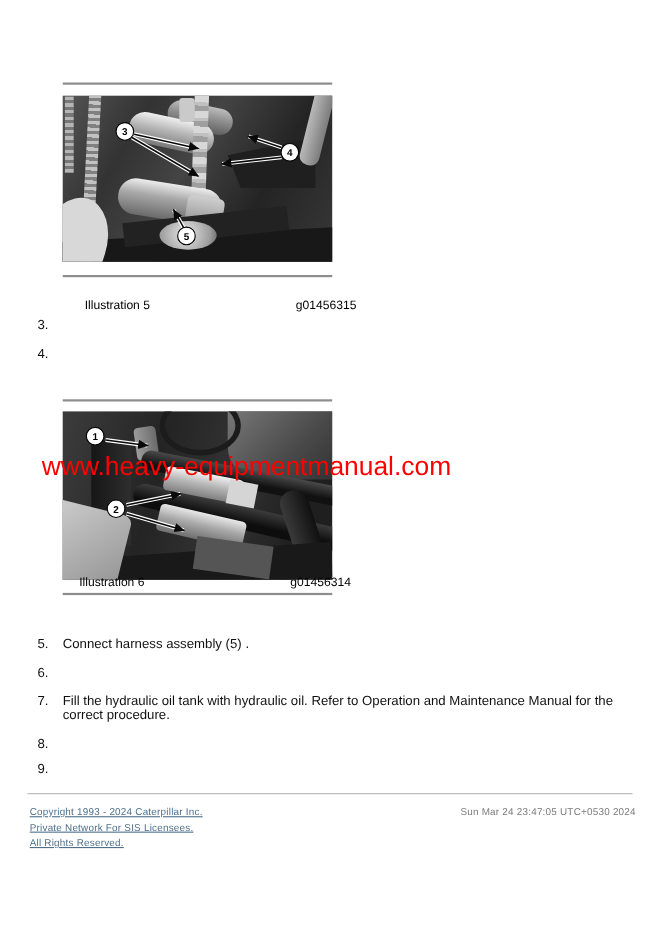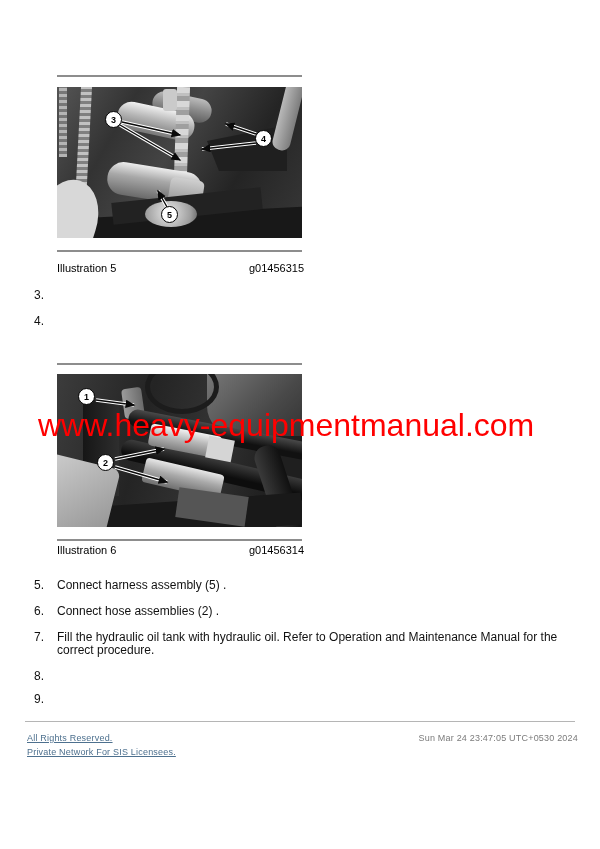--- a/index.html
+++ b/index.html
@@ -30,21 +30,21 @@
   .step{
     position:absolute;left:34px;width:528px;padding-left:23px;box-sizing:border-box;
     font-size:12px;line-height:13px;color:#111;
   }
   .step .step-num{position:absolute;left:0;top:0;}
   .step7{width:528px;}
   .step7 .step-text{display:inline-block;max-width:505px;}
   
   .watermark{
     position:absolute;left:38px;top:406px;z-index:9;
-    font-size:32px;line-height:38px;color:#ff0000;white-space:nowrap;
+    font-size:24px;line-height:38px;color:#ff0000;white-space:nowrap;
   }
   
   .footer-rule{position:absolute;left:25px;top:721px;width:550px;height:1px;background:#b5b5b5;}
   .footer-links{position:absolute;left:27px;top:731px;}
   .footer-link{
     display:block;font-size:9px;line-height:14px;letter-spacing:0.2px;
     color:#4d708e;text-decoration:underline;cursor:pointer;
   }
   .footer-timestamp{
     position:absolute;right:22px;top:733px;font-size:9px;letter-spacing:0.2px;color:#7b7b7b;
@@ -101,21 +101,21 @@
       </div>
     <div class="callout" style="left:198px;top:43px;">
         <span>4</span>
       </div>
     <div class="callout" style="left:104px;top:119px;">
         <span>5</span>
       </div>
   </div>
 
   <div class="illus-rule" style="top:250px;"></div>
-  <div class="caption-row" style="top:262px;">
+  <div class="caption-row" style="top:272px;margin-left:20px;">
     <span>Illustration 5</span>
     <span>g01456315</span>
   </div>
 
   <div class="step" style="top:289px;">
     <span class="step-num">3.</span>
   </div>
   <div class="step" style="top:315px;">
     <span class="step-num">4.</span>
   </div>
@@ -157,44 +157,44 @@
         <span>1</span>
       </div>
     <div class="callout" style="left:40px;top:80px;">
         <span>2</span>
       </div>
   </div>
 
   <div class="watermark">www.heavy-equipmentmanual.com</div>
 
   <div class="illus-rule" style="top:539px;"></div>
-  <div class="caption-row" style="top:544px;">
+  <div class="caption-row" style="top:524px;margin-left:15px;">
     <span>Illustration 6</span>
     <span>g01456314</span>
   </div>
 
   <div class="step" style="top:579px;">
     <span class="step-num">5.</span>
     <span class="step-text">Connect harness assembly (5) .</span>
   </div>
   <div class="step" style="top:605px;">
     <span class="step-num">6.</span>
-    <span class="step-text">Connect hose assemblies (2) .</span>
   </div>
   <div class="step step7" style="top:631px;">
     <span class="step-num">7.</span>
     <span class="step-text">Fill the hydraulic oil tank with hydraulic oil. Refer to Operation and Maintenance Manual for the correct procedure.</span>
   </div>
   <div class="step" style="top:670px;">
     <span class="step-num">8.</span>
   </div>
   <div class="step" style="top:693px;">
     <span class="step-num">9.</span>
   </div>
 
   <div class="footer-rule"></div>
   <div class="footer-links">
+    <a class="footer-link">Copyright 1993 - 2024 Caterpillar Inc.</a>
+    <a class="footer-link">Private Network For SIS Licensees.</a>
     <a class="footer-link">All Rights Reserved.</a>
-    <a class="footer-link">Private Network For SIS Licensees.</a>
   </div>
   <div class="footer-timestamp">Sun Mar 24 23:47:05 UTC+0530 2024</div>
 
 </div>
 
 </body></html>

